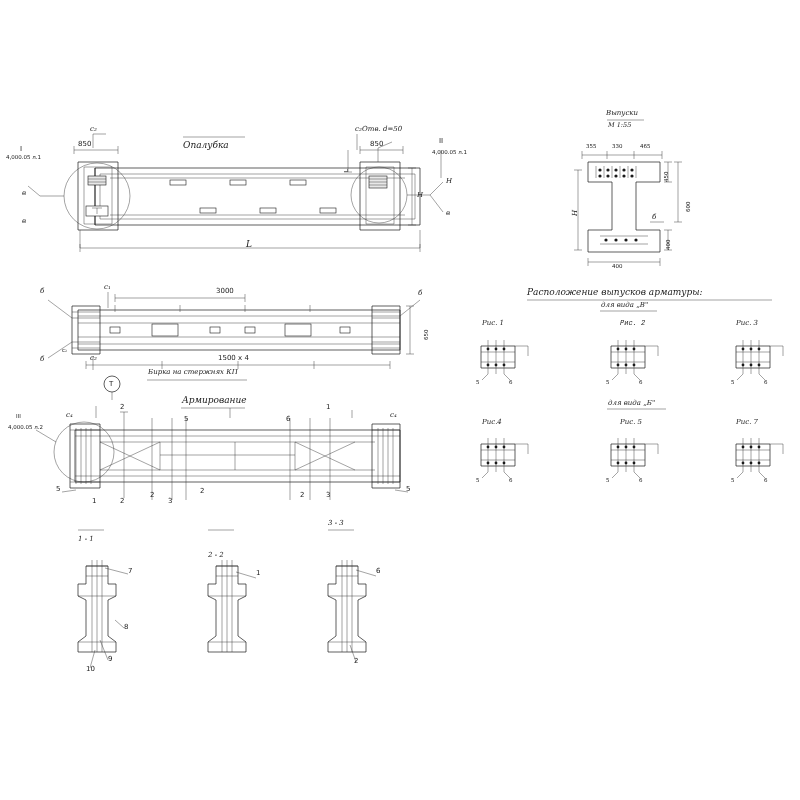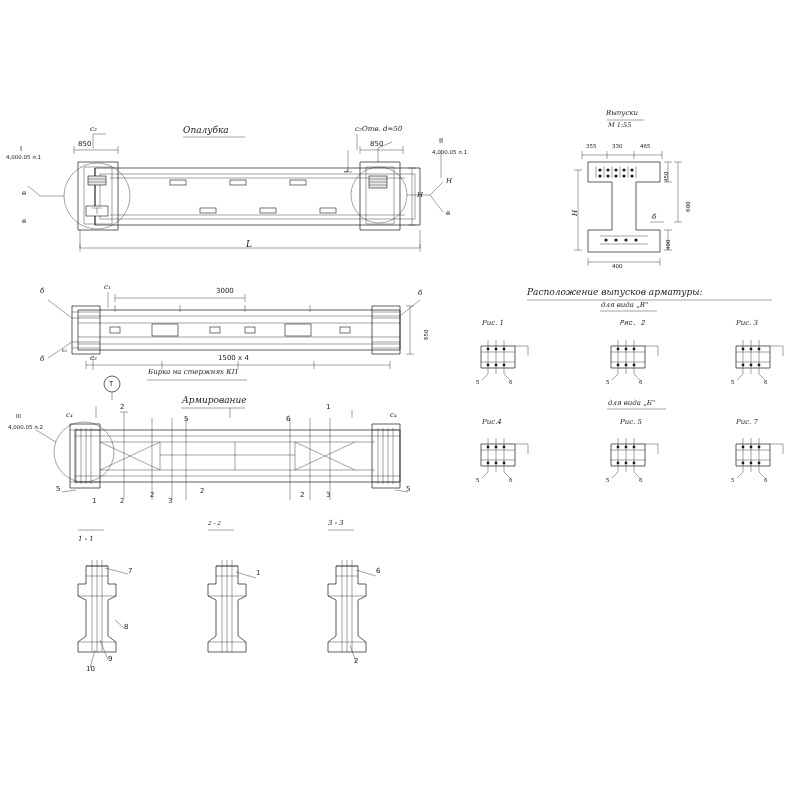--- a/index.html
+++ b/index.html
@@ -471,21 +471,21 @@
     <path class="ln-thin" d="M527 300 L772 300"></path>
     <path class="ln-thin" d="M607 120 L644 120"></path>
     <path class="ln-thin" d="M600 311 L657 311"></path>
     <path class="ln-thin" d="M607 409 L666 409"></path>
     <path class="ln-thin" d="M78 530 L104 530"></path>
     <path class="ln-thin" d="M208 530 L234 530"></path>
     <path class="ln-thin" d="M328 530 L354 530"></path>
 
   </svg>
 
-  <div class="lbl ital big" style="left:183px; top:126px;text-align:center;">Опалубка</div>
+  <div class="lbl ital big" style="left:183px; top:141px;text-align:center;">Опалубка</div>
   <div class="lbl ital" style="left:362px; top:126px;">Отв. d=50</div>
   <div class="lbl" style="left:78px; top:141px;">850</div>
   <div class="lbl" style="left:370px; top:141px;">850</div>
   <div class="lbl ital big" style="left:246px; top:240px;">L</div>
   <div class="lbl ital" style="left:417px; top:192px;">H</div>
   <div class="lbl ital" style="left:90px; top:126px;">c₂</div>
   <div class="lbl ital" style="left:355px; top:126px;">c₂</div>
   <div class="lbl" style="left:439px; top:138px;text-align:center;">II</div>
   <div class="lbl" style="left:20px; top:146px;">I</div>
   <div class="lbl tiny" style="left:6px; top:155px;">4,000.05 л.1</div>
@@ -521,21 +521,21 @@
   <div class="lbl" style="left:406px; top:486px;">5</div>
   <div class="lbl" style="left:92px; top:498px;">1</div>
   <div class="lbl" style="left:120px; top:498px;">2</div>
   <div class="lbl" style="left:150px; top:492px;">2</div>
   <div class="lbl" style="left:168px; top:498px;">3</div>
   <div class="lbl" style="left:200px; top:488px;">2</div>
   <div class="lbl" style="left:300px; top:492px;">2</div>
   <div class="lbl" style="left:326px; top:492px;">3</div>
 
   <div class="lbl ital" style="left:78px; top:536px;">1 - 1</div>
-  <div class="lbl ital" style="left:208px; top:520px;font-family:Liberation Serif, serif;">2 - 2</div>
+  <div class="lbl ital" style="left:208px; top:552px;">2 - 2</div>
   <div class="lbl ital" style="left:328px; top:520px;">3 - 3</div>
   <div class="lbl" style="left:128px; top:568px;">7</div>
   <div class="lbl" style="left:124px; top:624px;">8</div>
   <div class="lbl" style="left:108px; top:656px;">9</div>
   <div class="lbl" style="left:86px; top:666px;">10</div>
   <div class="lbl" style="left:256px; top:570px;">1</div>
   <div class="lbl" style="left:376px; top:568px;">6</div>
   <div class="lbl" style="left:354px; top:658px;">2</div>
 
   <div class="lbl ital" style="left:606px; top:110px;">Выпуски</div>

